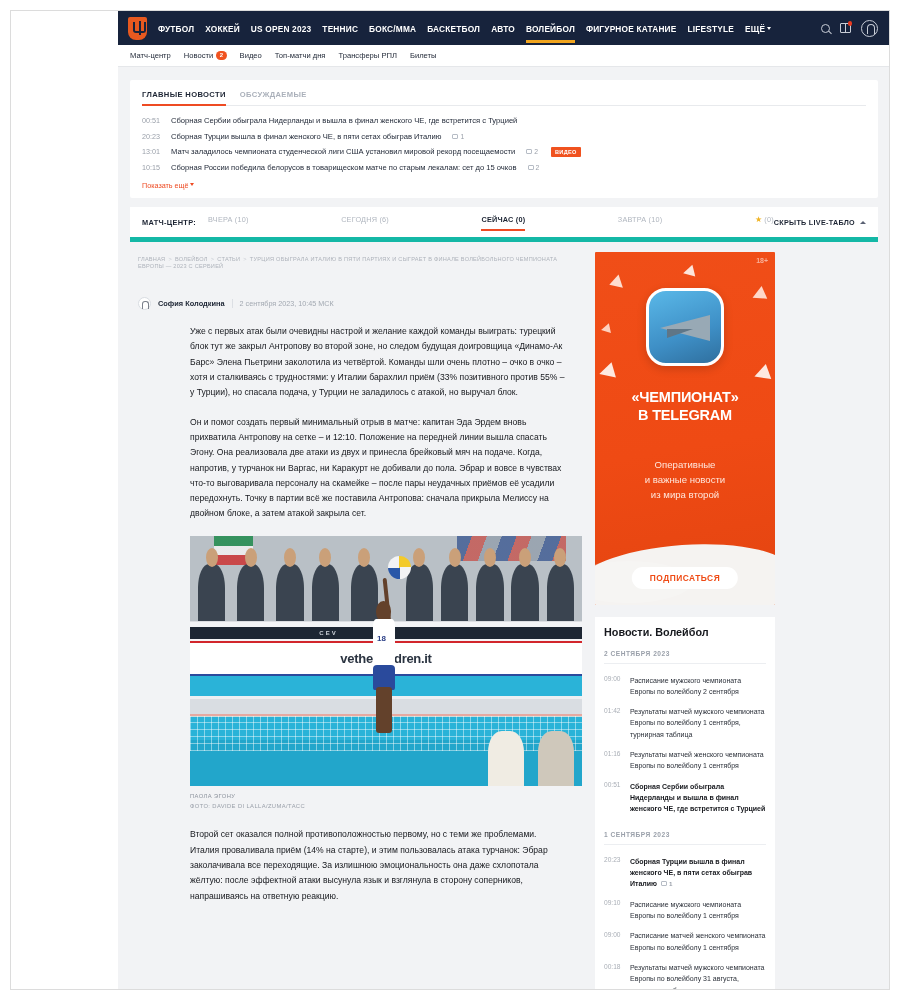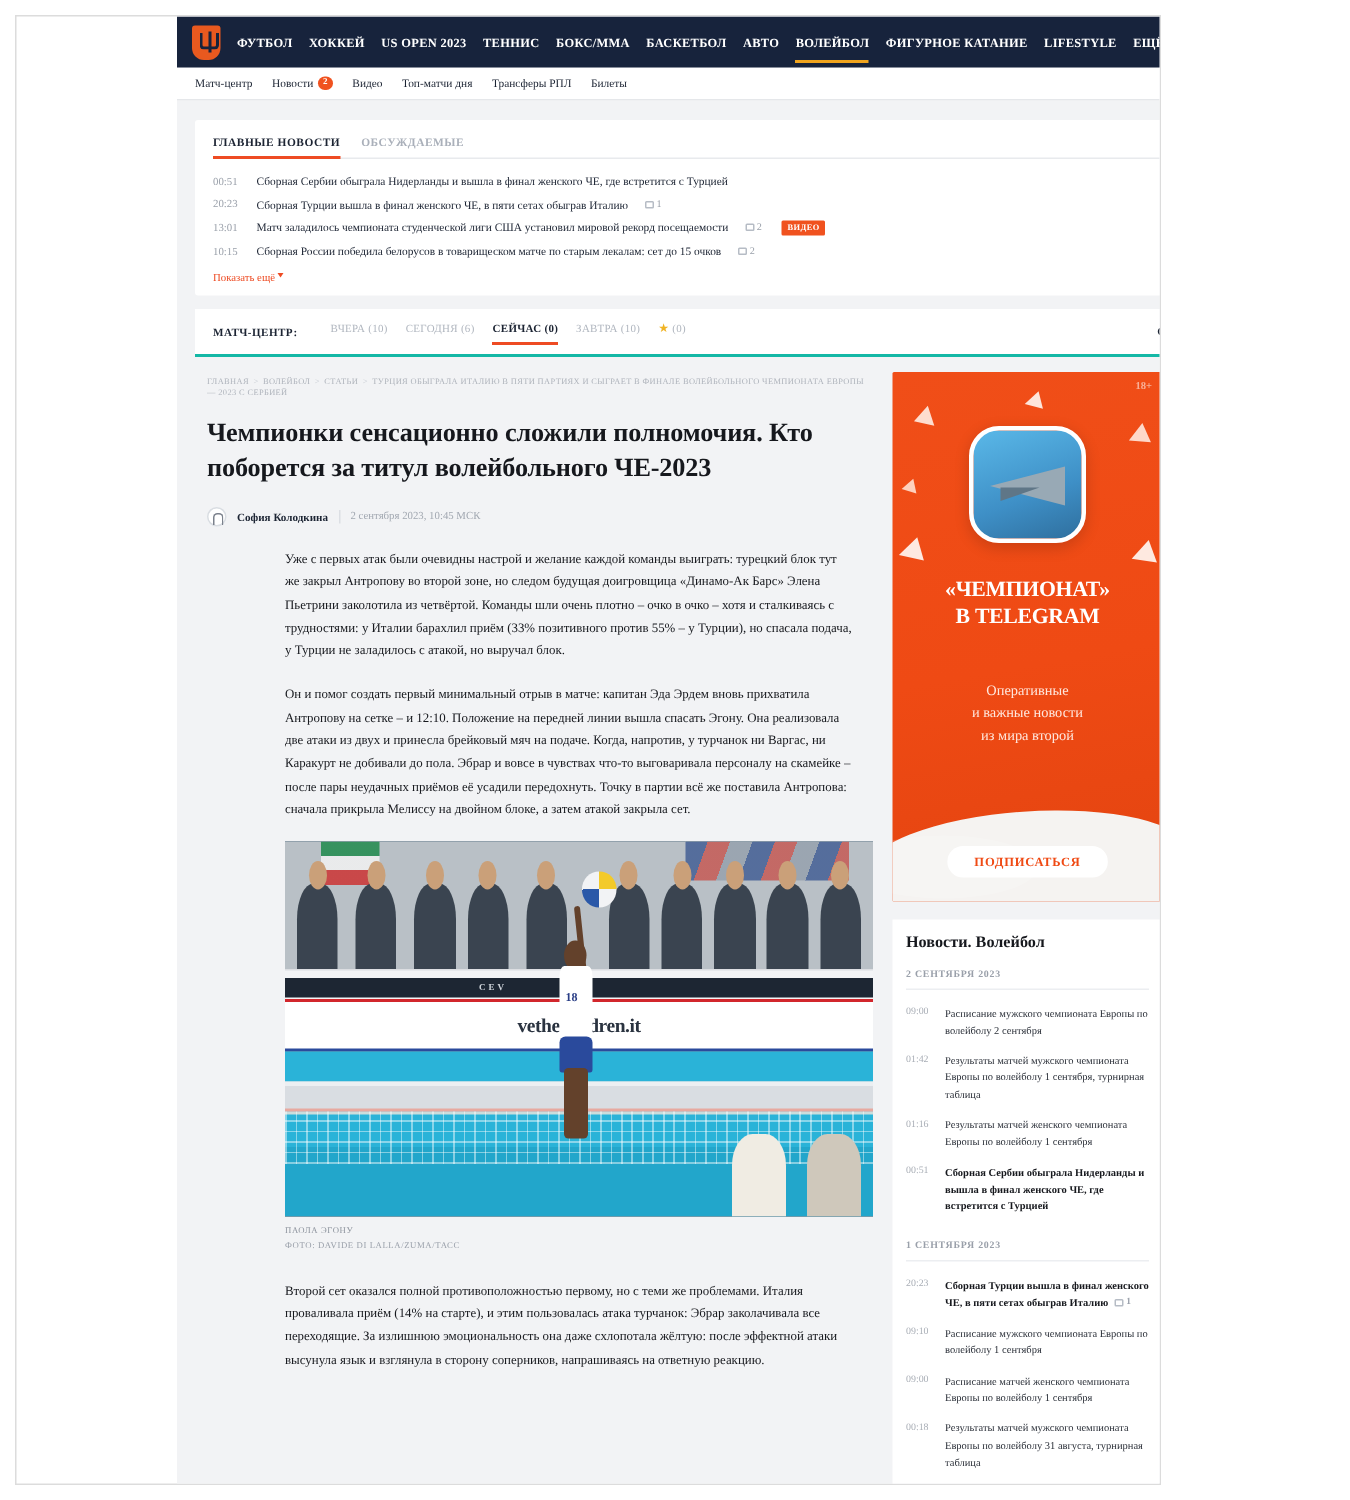--- a/index.html
+++ b/index.html
@@ -6,25 +6,24 @@
   * { box-sizing: border-box; margin: 0; padding: 0; }
   html, body {
     width: 900px; height: 1000px;
     background: #ffffff;
     font-family: "Liberation Sans", "DejaVu Sans", sans-serif;
     -webkit-font-smoothing: antialiased;
   }
   .page-frame {
     position: absolute;
     left: 10px; top: 10px;
-    width: 764px; height: 980px;
+    width: 880px; height: 980px;
     border: 1px solid #dcdcdc;
     background: #ffffff;
     overflow: hidden;
-    font-family: Liberation Serif, serif;
   }
   .site {
     position: absolute;
     left: 107px; top: 0px;
     width: 772px;
     background: #f2f3f5;
     min-height: 979px;
   }
 
   
@@ -239,31 +238,30 @@
     vertical-align: 1.5px;
   }
 
   
   .mc-bar {
     background: #ffffff;
     margin: 9px 12px 0 12px;
     padding: 8px 12px 7px;
     display: flex;
     align-items: center;
-    border-bottom: 2px solid #14b8a6;
-    gap: 10px;
+    border-bottom: 5px solid #14b8a6;
   }
   .mc-label {
     font-size: 7.4px;
     font-weight: bold;
     color: #1c2433;
     letter-spacing: 0.3px;
     margin-right: 12px;
   }
-  .mc-tabs { display: flex; gap: 12px; align-items: center; flex: 1 1 auto; }
+  .mc-tabs { display: flex; gap: 12px; align-items: center; flex: 1 1 auto; justify-content: space-between; }
   .mc-tab {
     font-size: 7.3px;
     color: #b0b6bf;
     letter-spacing: 0.2px;
     position: relative;
     padding-bottom: 6px;
     cursor: pointer;
   }
   .mc-tab.active { color: #1c2433; font-weight: bold; }
   .mc-tab.active::after {
@@ -693,21 +691,20 @@
         <span>СКРЫТЬ LIVE-ТАБЛО</span>
         <span class="caret-up"></span>
       </div>
     </div>
 
     <div class="content">
 
       <div class="main-col">
         <div class="breadcrumb" id="breadcrumb"><span>ГЛАВНАЯ</span><span class="sep">&gt;</span><span>ВОЛЕЙБОЛ</span><span class="sep">&gt;</span><span>СТАТЬИ</span><span class="sep">&gt;</span><span>ТУРЦИЯ ОБЫГРАЛА ИТАЛИЮ В ПЯТИ ПАРТИЯХ И СЫГРАЕТ В ФИНАЛЕ ВОЛЕЙБОЛЬНОГО ЧЕМПИОНАТА ЕВРОПЫ — 2023 С СЕРБИЕЙ</span></div>
 
-        <h1 class="headline">Чемпионки сенсационно сложили полномочия. Кто поборется за титул волейбольного ЧЕ-2023</h1>
 
         <div class="byline">
           <span class="byline-av"></span>
           <span class="byline-author">София Колодкина</span>
           <span class="byline-div"></span>
           <span class="byline-date">2 сентября 2023, 10:45 МСК</span>
         </div>
 
         <div class="article-body">
           <p>Уже с первых атак были очевидны настрой и желание каждой команды выиграть: турецкий блок тут же закрыл Антропову во второй зоне, но следом будущая доигровщица «Динамо-Ак Барс» Элена Пьетрини заколотила из четвёртой. Команды шли очень плотно – очко в очко – хотя и сталкиваясь с трудностями: у Италии барахлил приём (33% позитивного против 55% – у Турции), но спасала подача, у Турции не заладилось с атакой, но выручал блок.</p>

